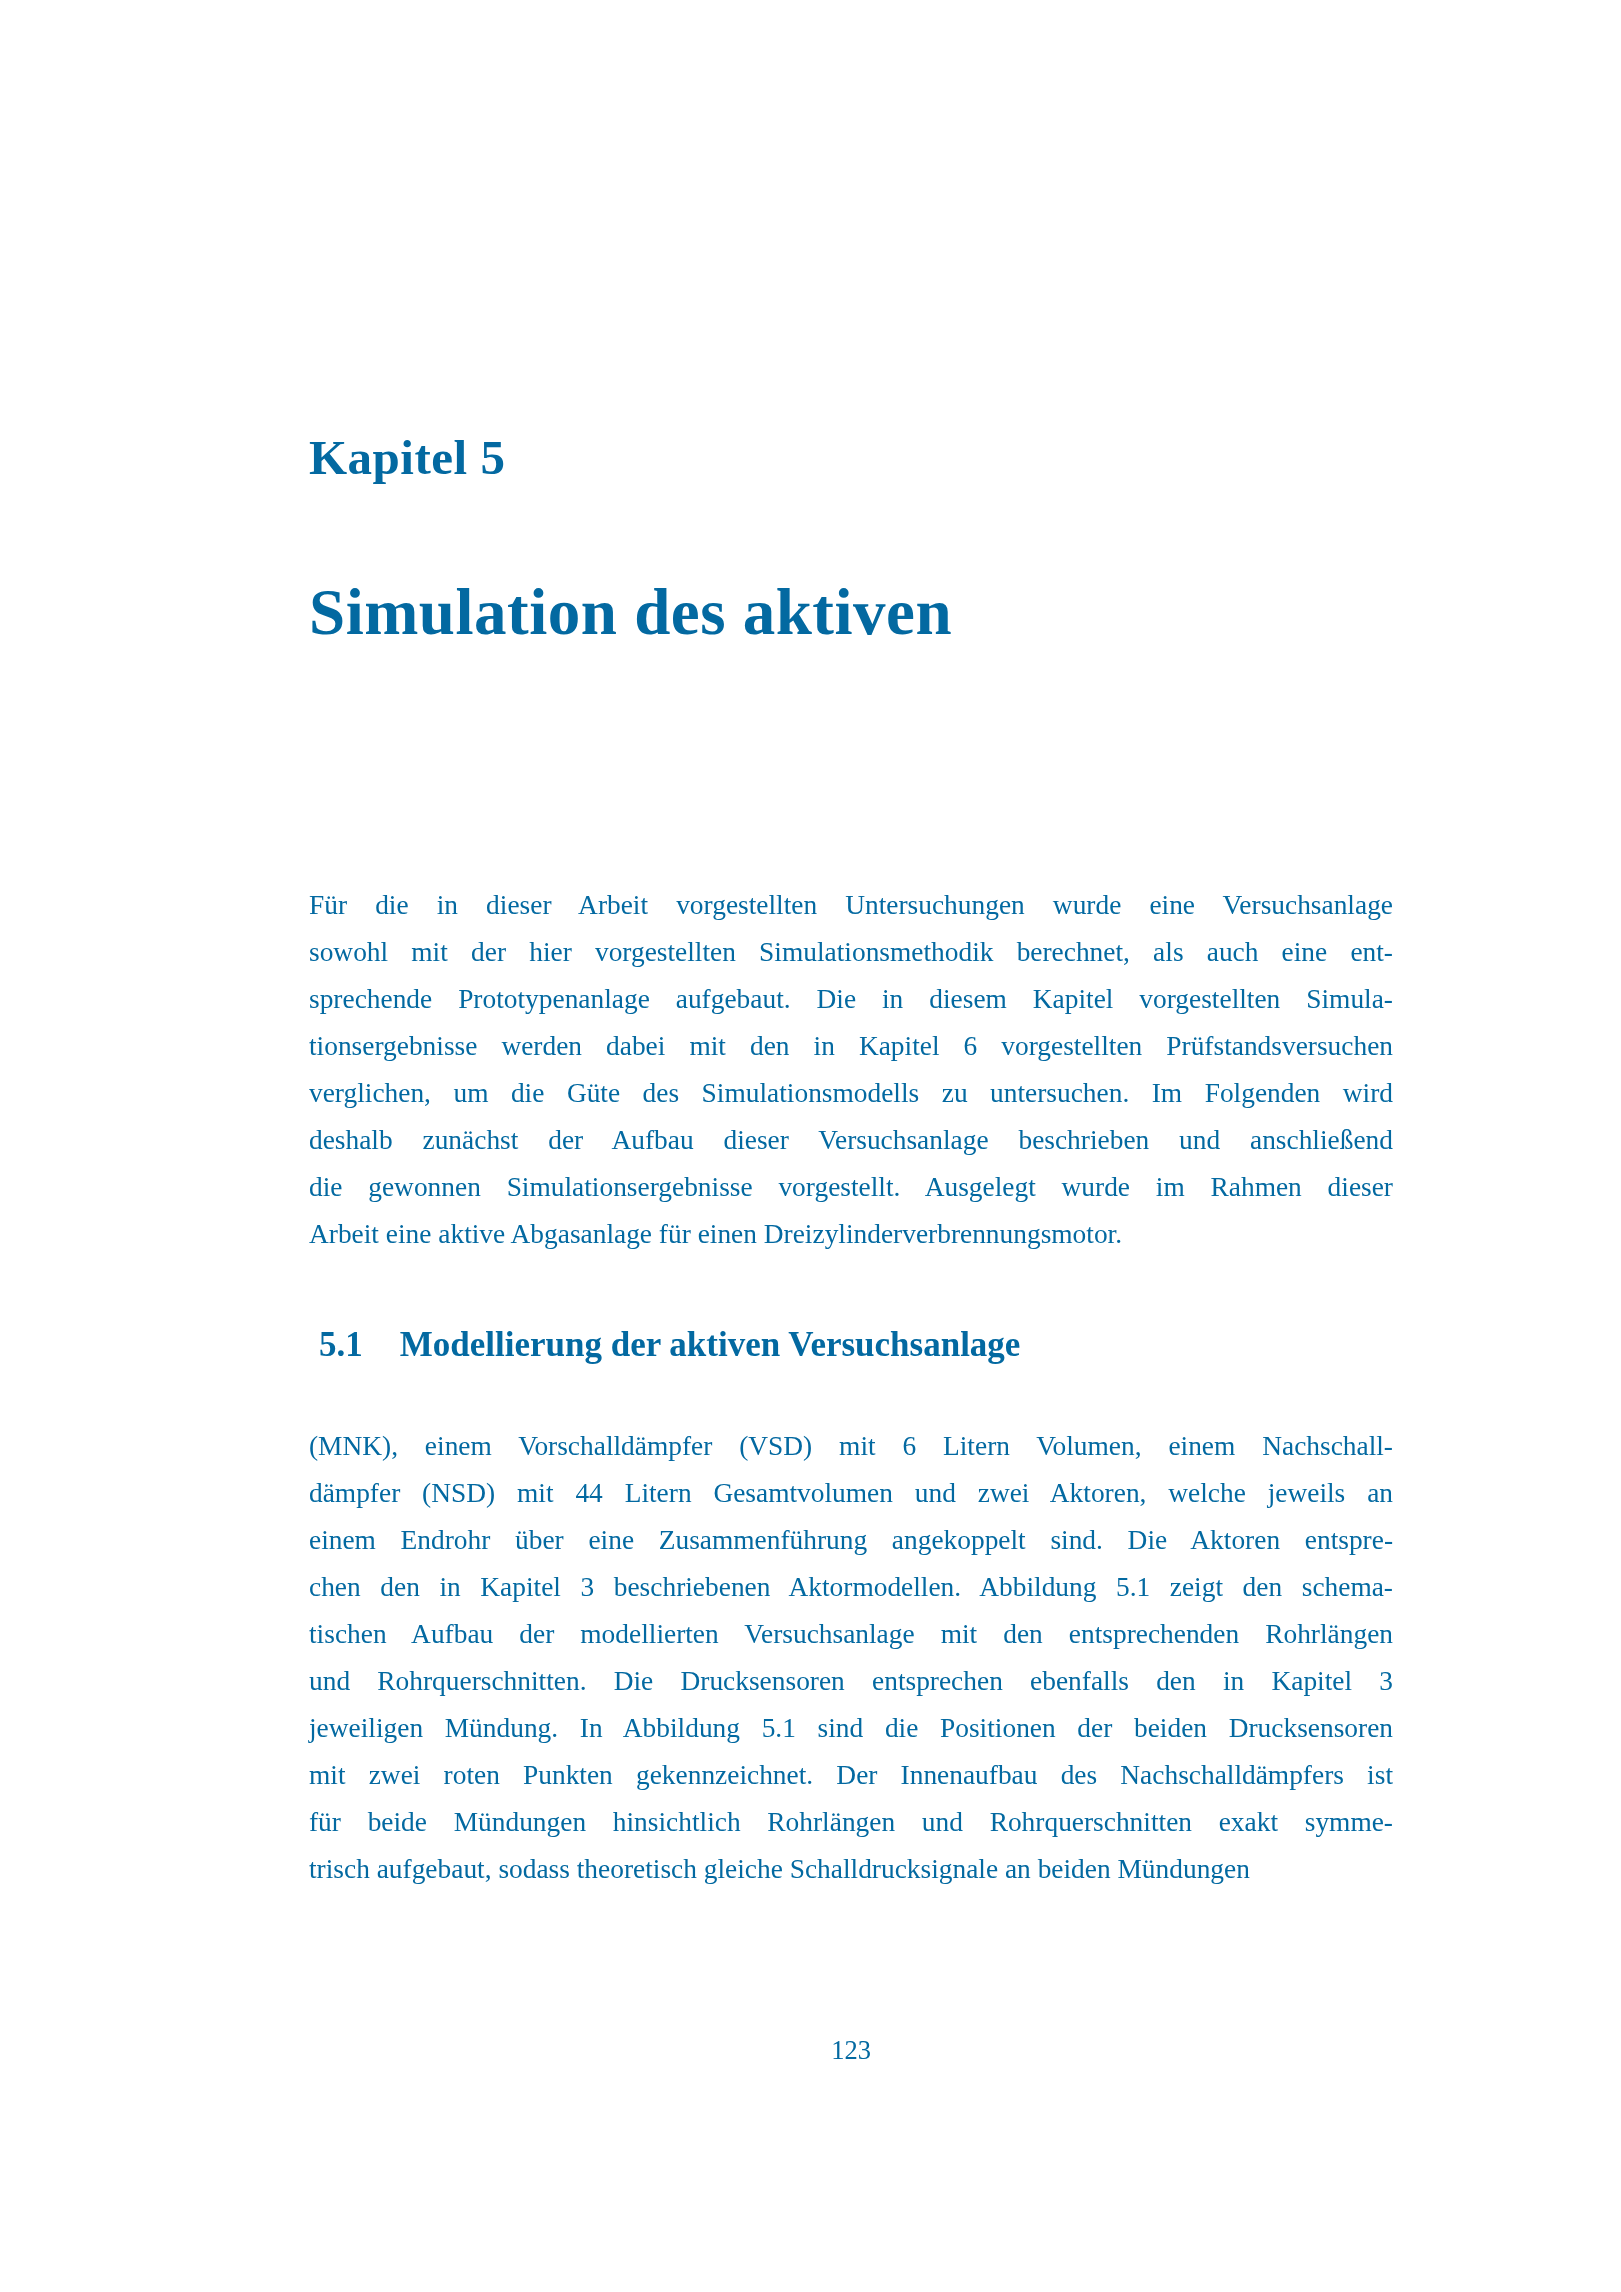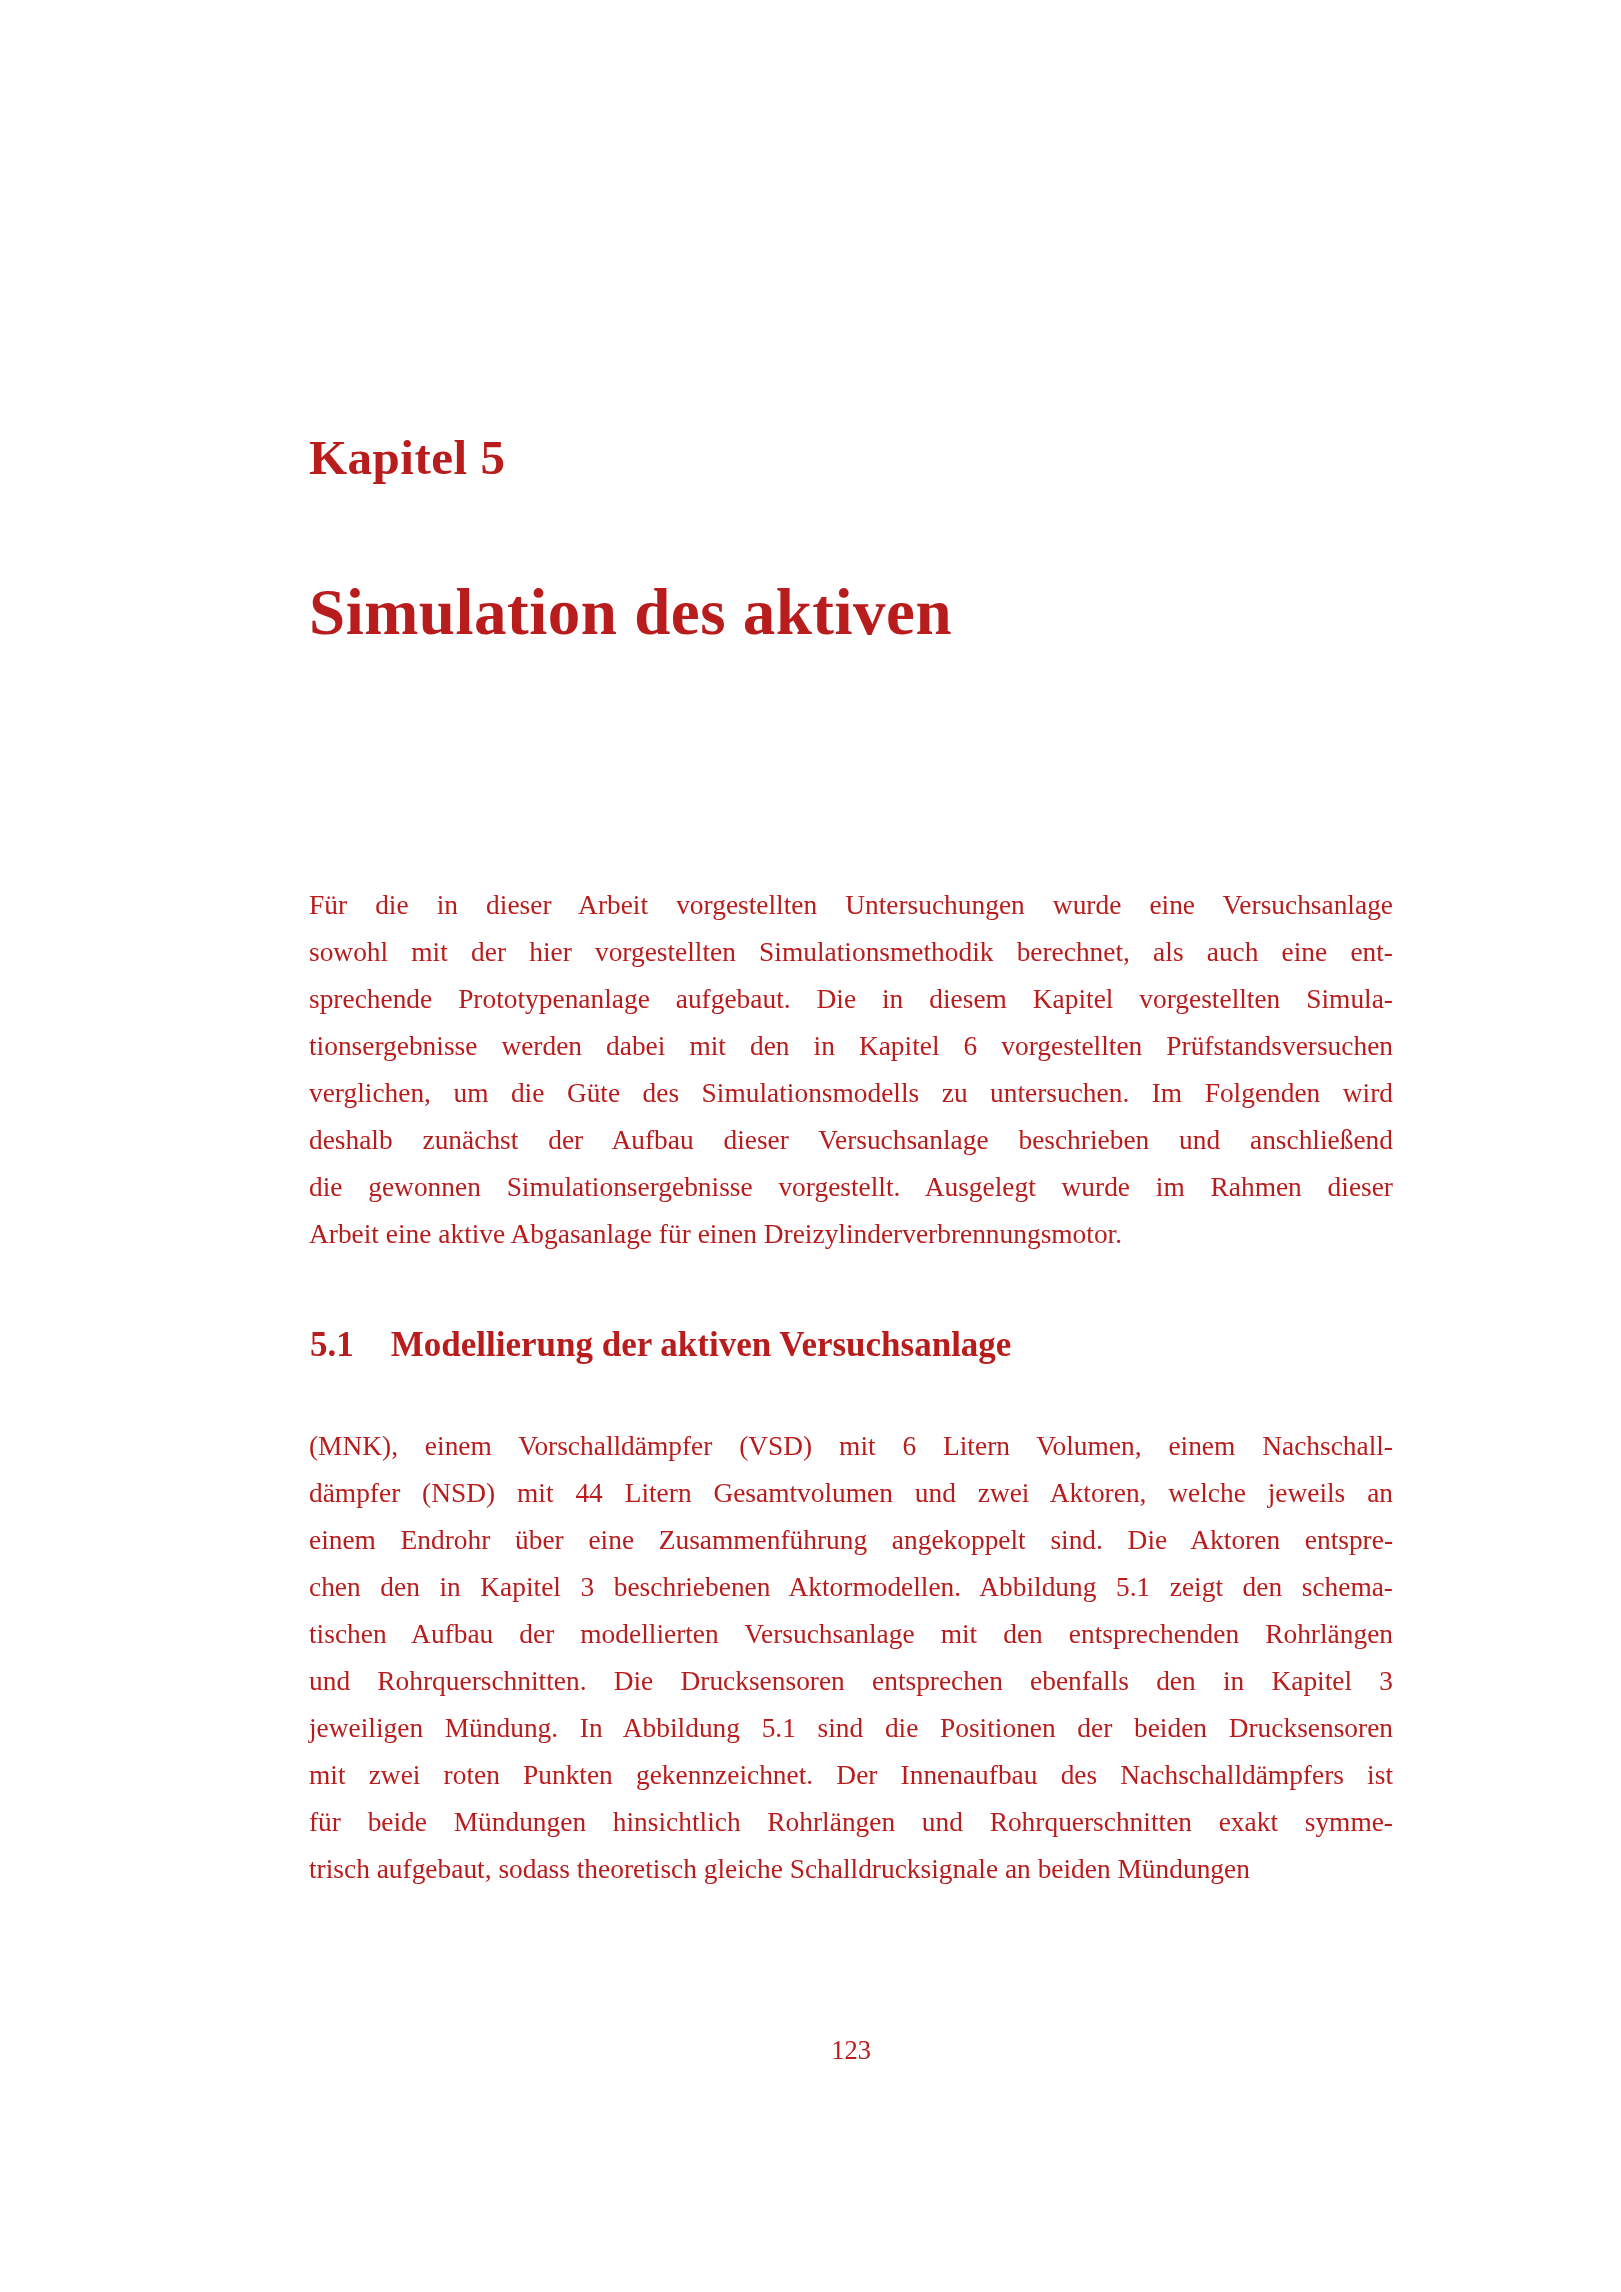--- a/index.html
+++ b/index.html
@@ -2,21 +2,21 @@
 <html><head>
 <meta charset="utf-8">
 <style>
   * { margin: 0; padding: 0; box-sizing: border-box; }
   html, body { background: #ffffff; }
   .page {
     position: relative;
     width: 1621px;
     height: 2293px;
     background: #ffffff;
-    color: #b91c1c;
+    color: #0369a1;
     font-family: "Liberation Serif", serif;
     overflow: hidden;
   }
   .content-col {
     position: absolute;
     left: 309px;
     width: 1084px;
     top: 0;
   }
   .chapter-label {
@@ -49,21 +49,21 @@
   .line {
     text-align: justify;
     text-align-last: justify;
   }
   .paragraph .line:last-child {
     text-align-last: left;
   }
   .section-heading {
     position: absolute;
     top: 1325px;
-    left: 1px;
+    left: 10px;
     font-size: 35px;
     font-weight: 700;
   }
   .section-number {
     display: inline-block;
     margin-right: 37px;
   }
   .page-number {
     position: absolute;
     top: 2035px;

